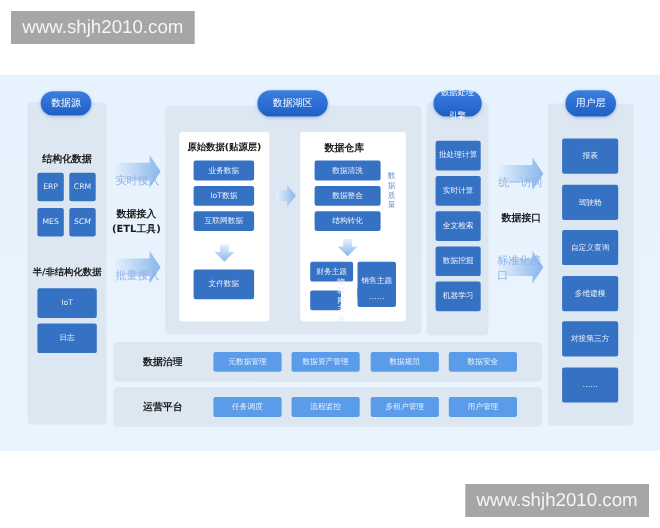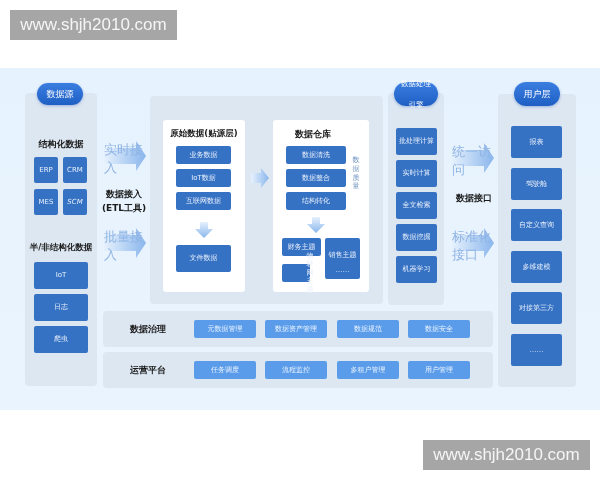--- a/index.html
+++ b/index.html
@@ -35,22 +35,22 @@
     text-align: center; line-height: 1.2;
   }
   .box.light { background: #5a9cea; color: #eaf3ff; }
 
   .heading {
     position: absolute; font-weight: bold; color: #1a1a1a; font-size: 9px;
     text-align: center; white-space: nowrap;
   }
 
   .arrow {
-    position: absolute; display: flex; align-items: flex-start; justify-content: center;
-    color: #8fb4e4; font-size: 13px;
+    position: absolute; display: flex; align-items: flex-end; justify-content: center;
+    color: #8fb4e4; font-size: 10px;
   }
   .arrow svg { position: absolute; left: 0; top: 0; }
   .arrow span { position: relative; }
 
   .vertical-label {
     position: absolute; color: #6a8fbf; font-size: 7px; width: 8px; line-height: 1.25;
     text-align: center; word-break: break-all;
   }
 </style>
 </head>
@@ -63,21 +63,20 @@
   <div class="panel" style="left:25px; top:25px; width:72px; height:293px;"></div>
   <div class="pill" style="left:37px; top:15px; width:46px; height:22px;">数据源</div>
   <div class="heading" style="left:25px; top:70px; width:72px;">结构化数据</div>
   <div class="box" style="left:34px; top:89px; width:24px; height:26px;">ERP</div>
   <div class="box" style="left:63px; top:89px; width:24px; height:26px;">CRM</div>
   <div class="box" style="left:34px; top:121px; width:24px; height:26px;">MES</div>
   <div class="box" style="left:63px; top:121px; width:24px; height:26px;font-style:italic;">SCM</div>
   <div class="heading" style="left:25px; top:174px; width:72px; font-size:8.5px;">半/非结构化数据</div>
   <div class="box" style="left:34px; top:226px; width:54px; height:27px;">日志</div>
   <div class="box" style="left:34px; top:194px; width:54px; height:27px;">IoT</div>
-  <div class="box" style="left:34px; top:258px; width:54px; height:27px;">爬虫</div>
 
   <div class="arrow" style="left:104px; top:73px; width:42px; height:30px;">
     <svg width="42" height="30">
         <defs>
           <linearGradient id="ga1" x1="0" x2="1">
             <stop offset="0" stop-color="#e6f1fd"></stop>
             <stop offset="1" stop-color="#8ab6ec"></stop>
           </linearGradient>
         </defs>
         <path d="M0 7 H32 V0 L42 15 L32 30 V23 H0 Z" fill="url(#ga1)"></path>
@@ -93,20 +92,21 @@
             <stop offset="0" stop-color="#e6f1fd"></stop>
             <stop offset="1" stop-color="#8ab6ec"></stop>
           </linearGradient>
         </defs>
         <path d="M0 7 H32 V0 L42 15 L32 30 V23 H0 Z" fill="url(#ga2)"></path>
       </svg>
     <span>批量接入</span>
   </div>
 
   <div class="panel" style="left:150px; top:28px; width:233px; height:208px;"></div>
+  <div class="pill" style="left:234px; top:14px; width:64px; height:24px;">数据湖区</div>
 
   <div class="white-card" style="left:163px; top:52px; width:82px; height:172px;"></div>
   <div class="heading" style="left:163px; top:60px; width:82px; font-size:8.5px;">原始数据(贴源层)</div>
   <div class="box" style="left:176px; top:78px; width:55px; height:18px;">业务数据</div>
   <div class="box" style="left:176px; top:101px; width:55px; height:18px;">IoT数据</div>
   <div class="box" style="left:176px; top:124px; width:55px; height:18px;">互联网数据</div>
   <svg style="position:absolute; left:195px; top:154px;" width="18" height="16">
       <defs>
         <linearGradient id="gd1" x1="0" y1="0" x2="0" y2="1">
           <stop offset="0" stop-color="#e6f1fd"></stop>

